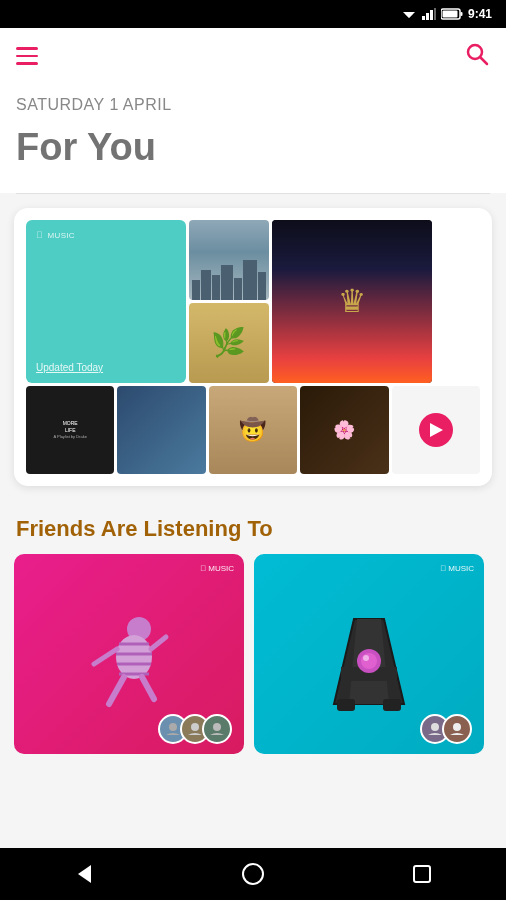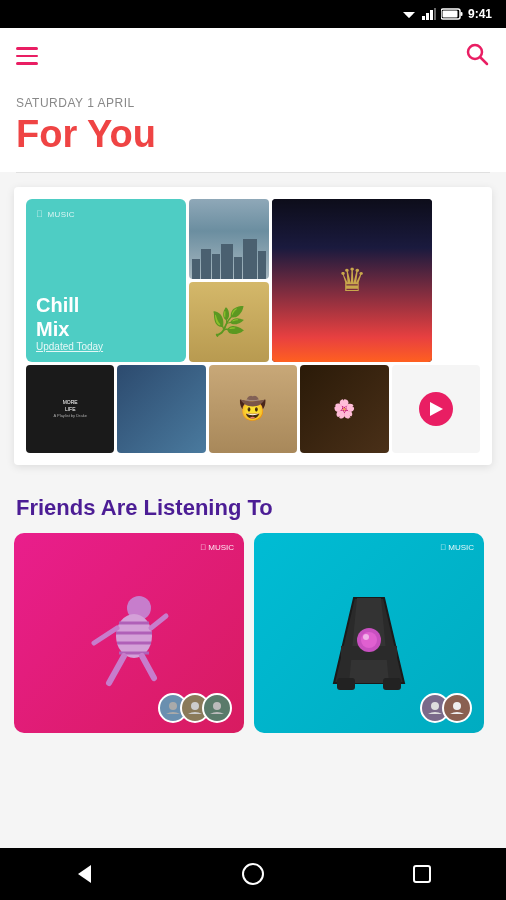--- a/index.html
+++ b/index.html
@@ -64,44 +64,44 @@
       overflow-y: auto;
       background: #f5f5f5;
     }
 
     
     .page-header {
       background: #fff;
       padding: 12px 16px 12px 16px;
     }
     .date-label {
-      font-size: 12px;
+      font-size: 16px;
       color: #888;
       letter-spacing: 0.5px;
       text-transform: uppercase;
-      margin-bottom: 4px;
+      margin-bottom: 13px;
     }
     .page-title {
       font-size: 38px;
       font-weight: 800;
-      color: #ef4444;
+      color: #737373;
       line-height: 1.1;
-      margin-bottom: 4px;
+      margin-bottom: 12px;
     }
     .divider {
       height: 1px;
       background: #e0e0e0;
       margin: 0 16px;
     }
 
     
     .playlist-card {
       background: #fff;
       margin: 14px 14px;
-      border-radius: 4px;
+      border-radius: 14px;
       box-shadow: 0 2px 8px rgba(0,0,0,0.1);
       overflow: hidden;
       padding: 12px;
     }
 
     .playlist-grid {
       display: grid;
       grid-template-columns: 160px 80px 160px;
       grid-template-rows: 80px 80px;
       gap: 3px;
@@ -276,21 +276,21 @@
       border-style: solid;
       border-width: 7px 0 7px 13px;
       border-color: transparent transparent transparent #fff;
       margin-left: 2px;
     }
 
     
     .section-title {
       font-size: 22px;
       font-weight: 800;
-      color: #4c1d95;
+      color: #a16207;
       padding: 16px 0 12px 16px;
       background: #f5f5f5;
     }
 
     
     .friends-row {
       display: flex;
       gap: 0;
       padding: 0 14px;
       overflow: hidden;
@@ -439,24 +439,20 @@
     <div class="playlist-grid">
 
       <div class="grid-item-main">
         <div>
           <div class="apple-music-label">
             <span class="apple-logo"></span>
             <span>MUSIC</span>
           </div>
         </div>
         <div>
-          <div class="chill-mix-title">
-            <span>Chill</span><br>
-            <span>Mix</span>
-          </div>
           <div class="updated-today">Updated Today</div>
         </div>
       </div>
 
       <div class="grid-item-top-mid">
         <div class="img-buildings">
           <div class="building-shapes">
             <span style="height:20px"></span>
             <span style="height:30px;width:10px"></span>
             <span style="height:25px"></span>

